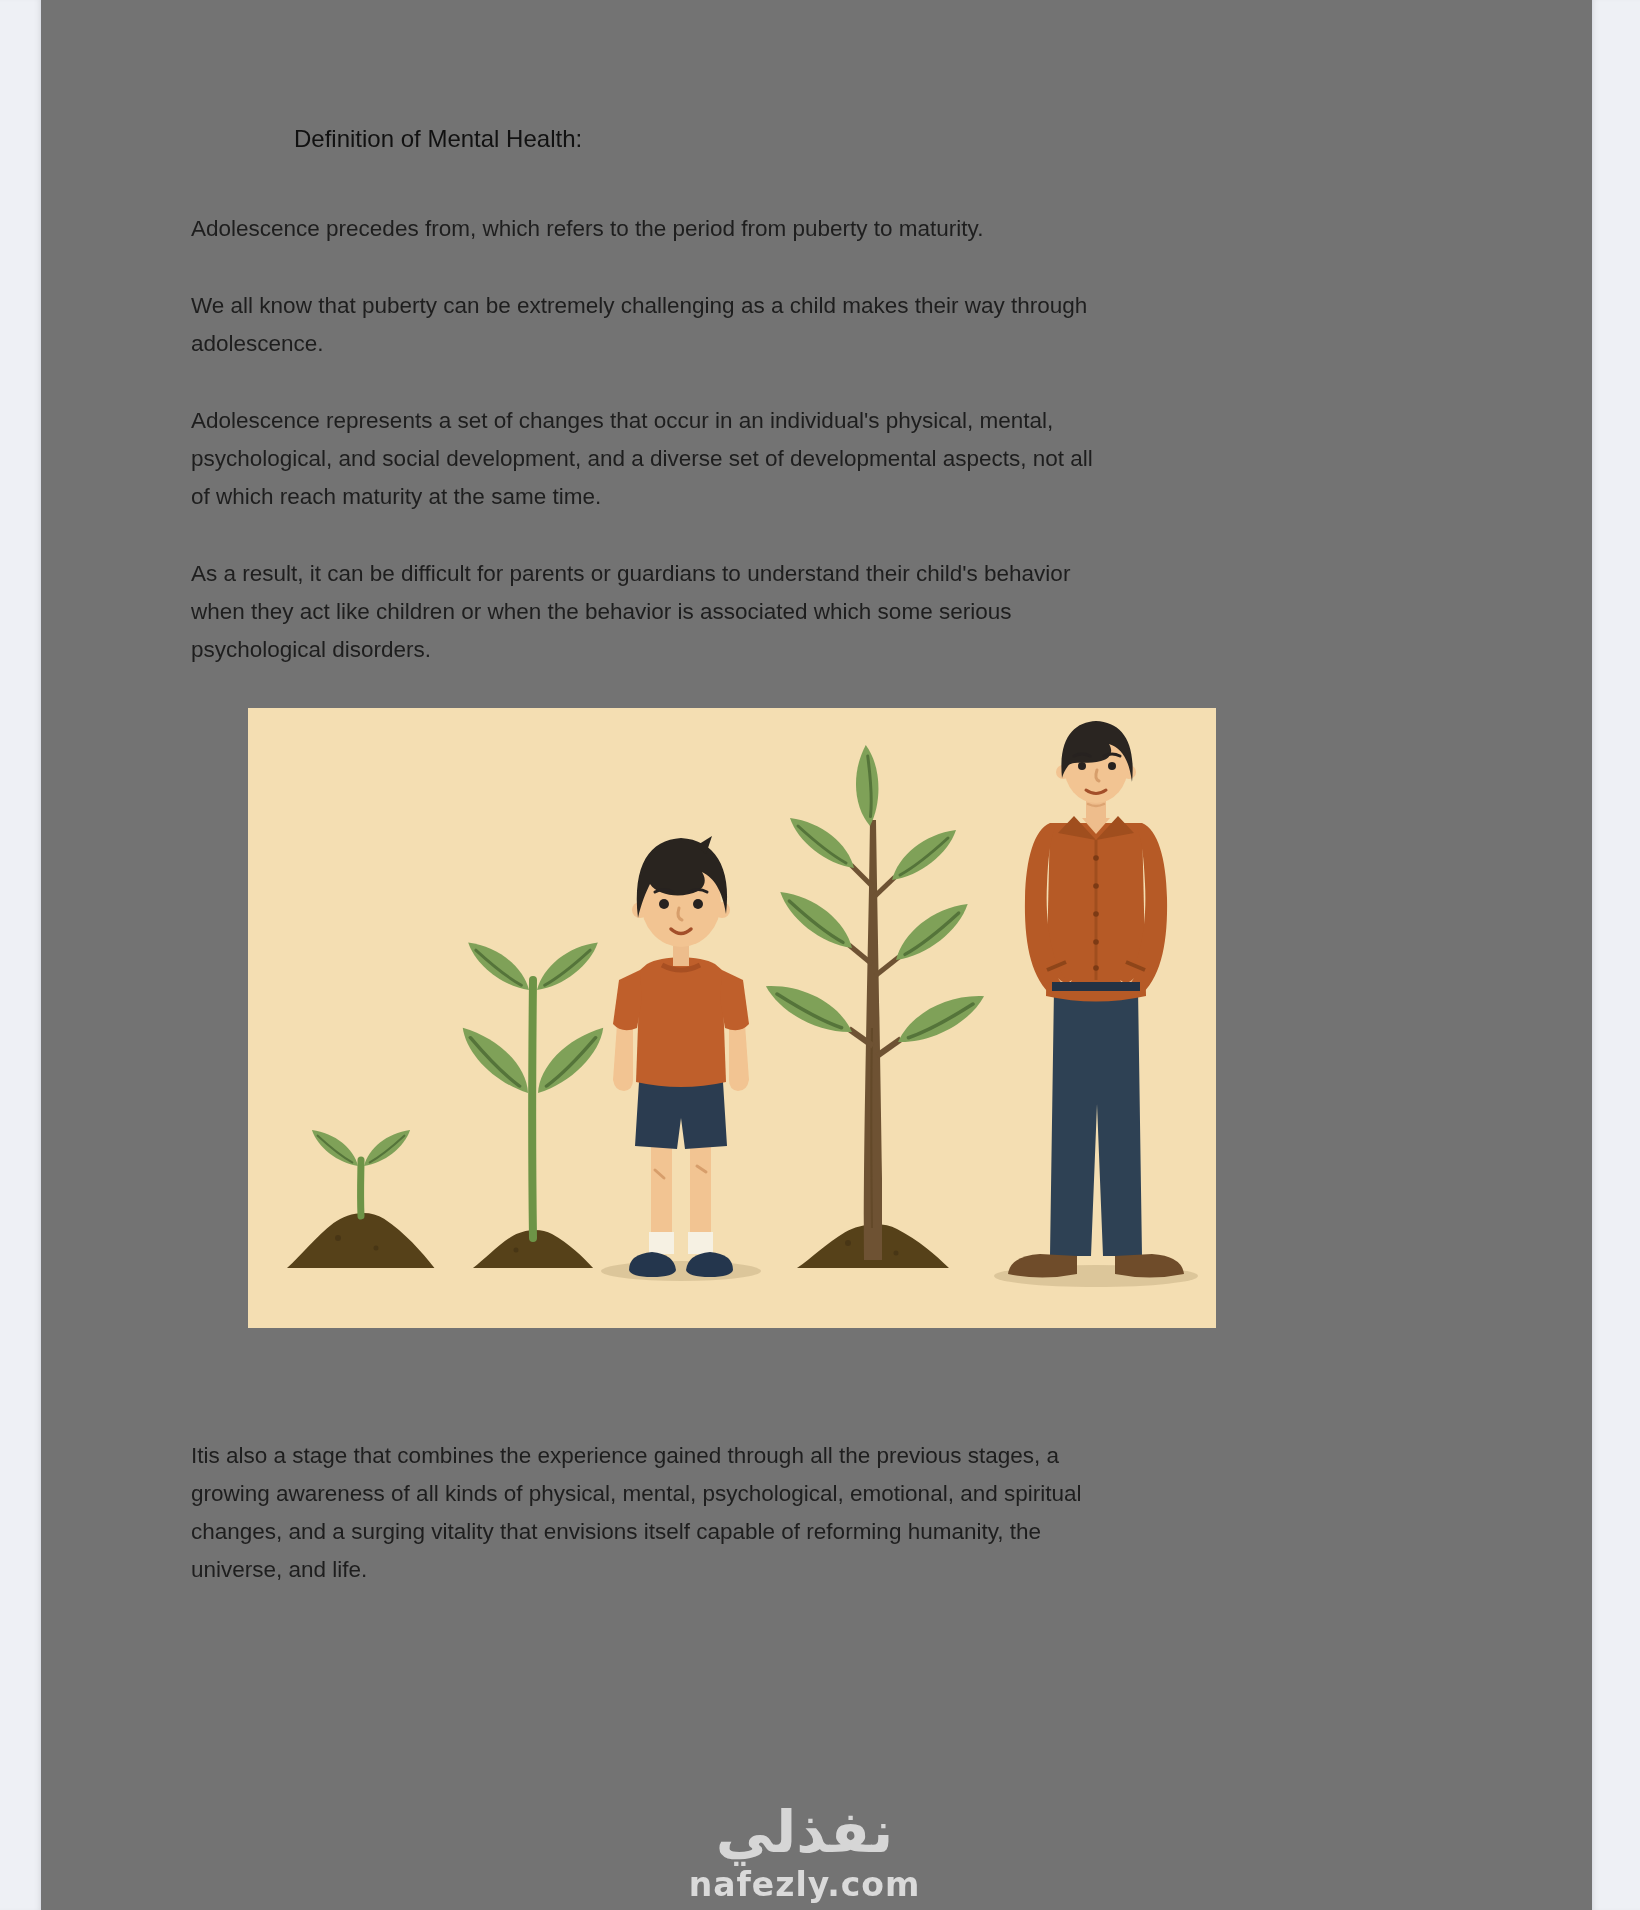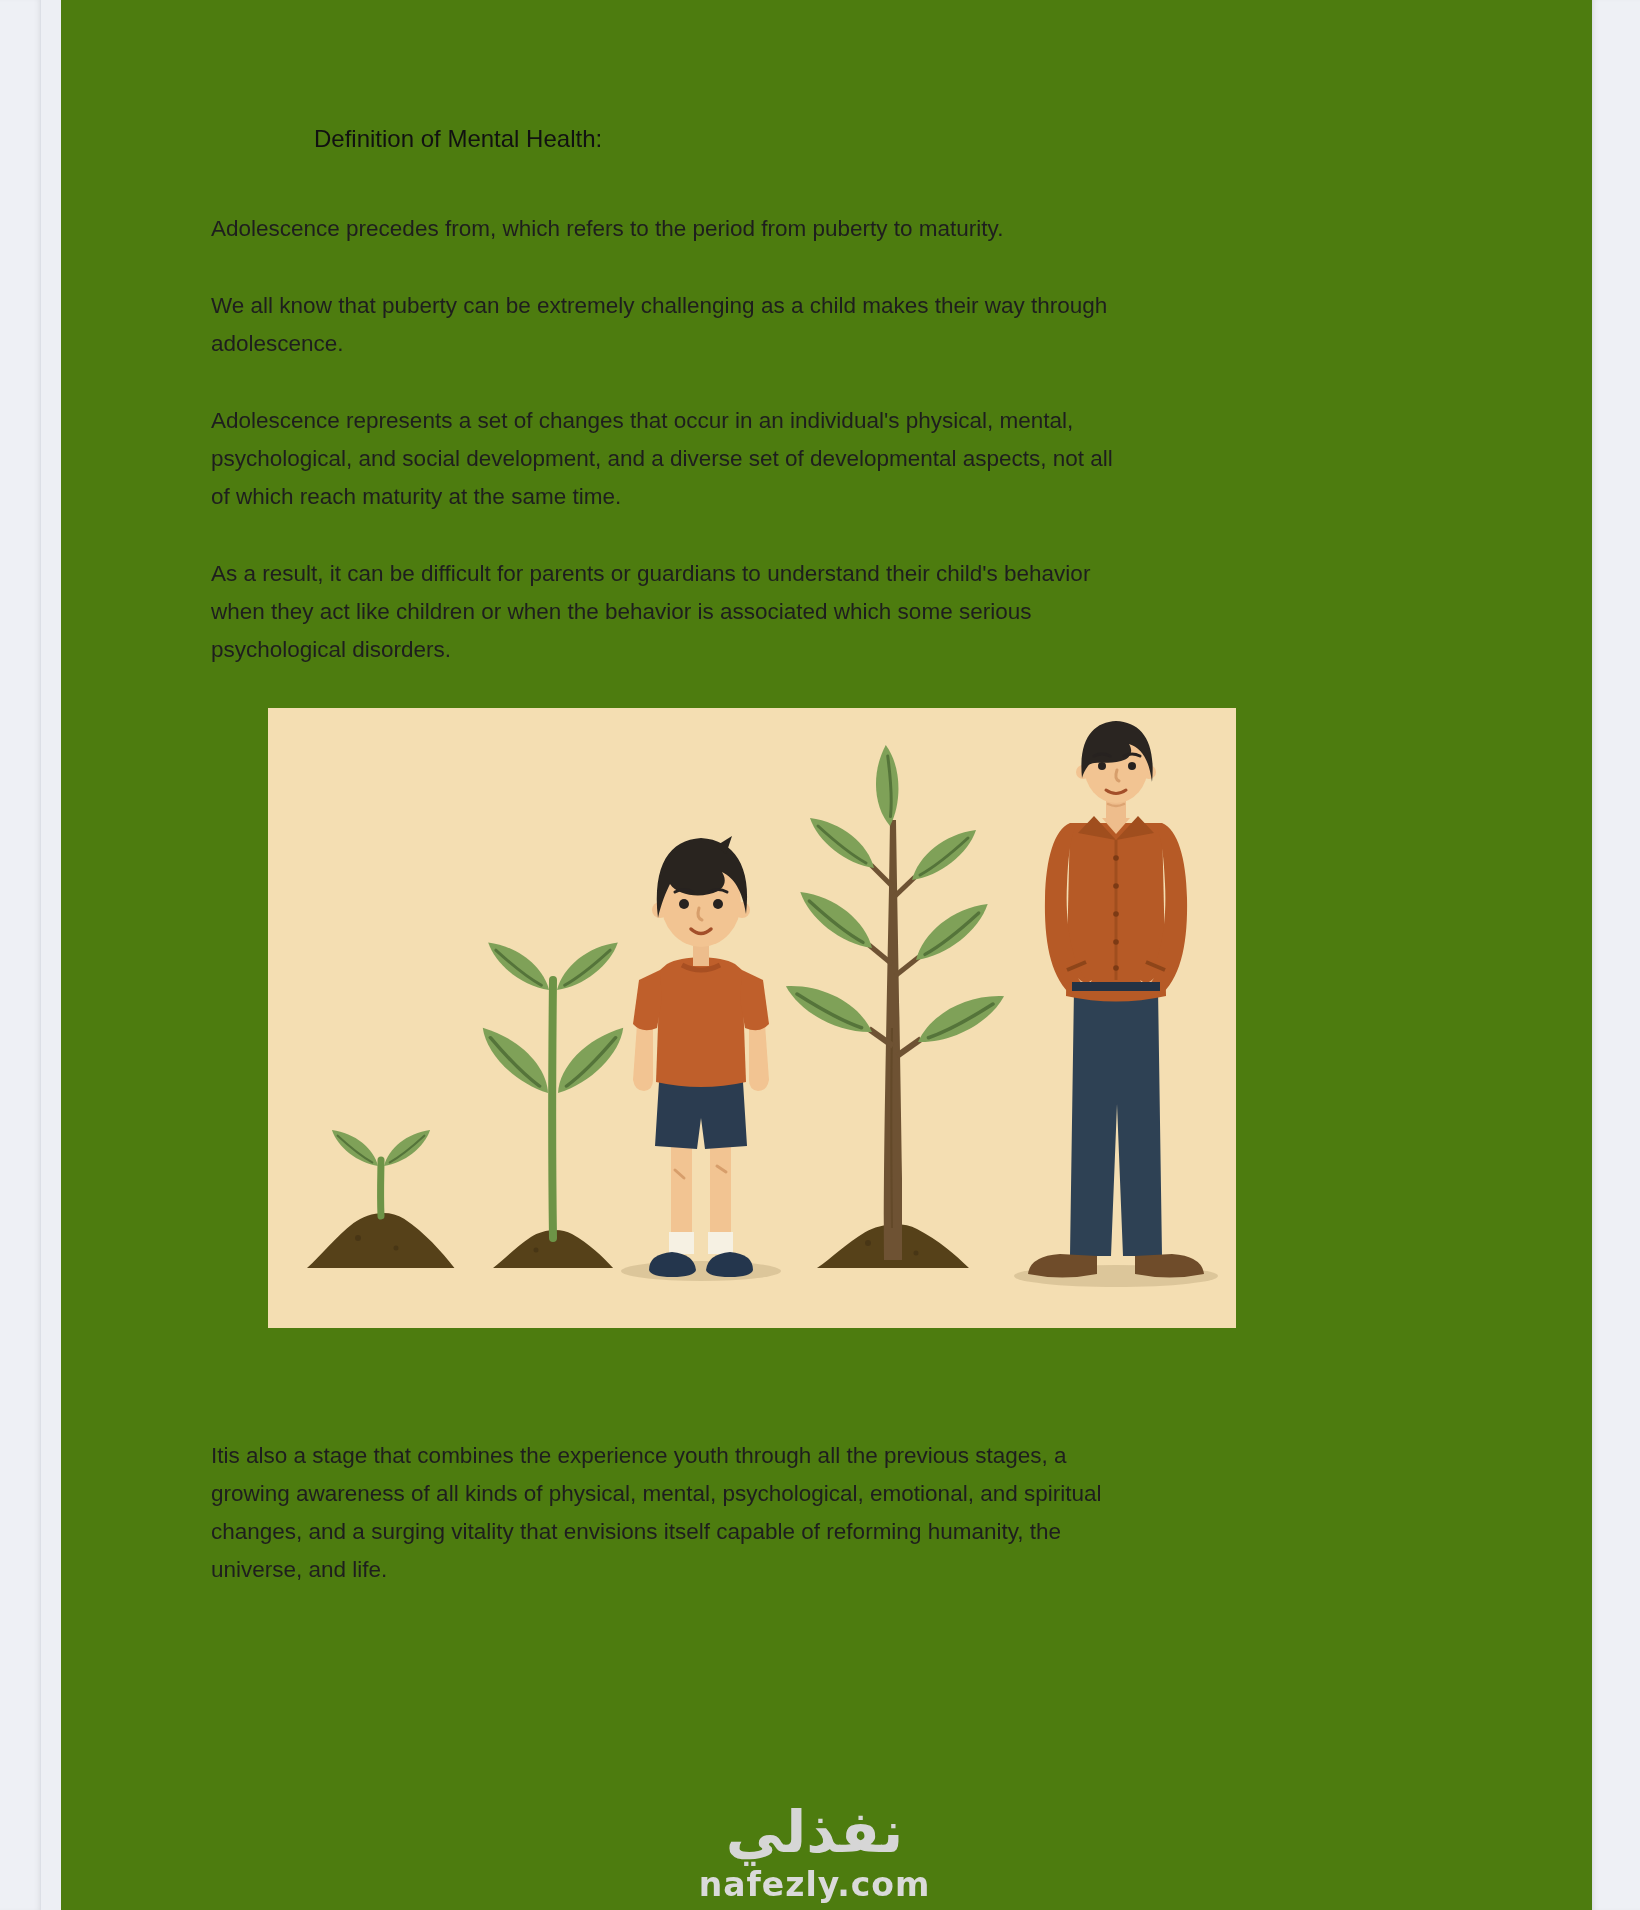--- a/index.html
+++ b/index.html
@@ -18,23 +18,22 @@
   }
   .gutter {
     background: #eef0f5;
     height: 100%;
   }
   .gutter.left  { width: 40px; border-right: 1px solid #dcdfe6; box-shadow: inset -4px 0 6px -4px rgba(0,0,0,0.10); }
   .gutter.right { width: 47px; border-left: 1px solid #dcdfe6; box-shadow: inset 4px 0 6px -4px rgba(0,0,0,0.10); }
   .page {
     position: relative;
     flex: 1;
-    background: #4d7c0f;
+    background: #737373;
     height: 100%;
-    margin-left: 20px;
   }
   .doc {
     position: absolute;
     left: 150px;
     top: 120px;
     width: 1240px;
     font-size: 22.5px;
     line-height: 38px;
     color: #1e1e1e;
     z-index: 2;
@@ -213,21 +212,21 @@
           <circle cx="834" cy="58" r="4" fill="#272220"></circle>
           <circle cx="864" cy="58" r="4" fill="#272220"></circle>
           <path d="M826 48 Q834 44 842 48" stroke="#272220" stroke-width="3" fill="none" stroke-linecap="round"></path>
           <path d="M856 48 Q864 44 872 48" stroke="#272220" stroke-width="3" fill="none" stroke-linecap="round"></path>
           <path d="M849 62 Q846 71 851 73" stroke="#d79e6b" stroke-width="3" fill="none" stroke-linecap="round"></path>
           <path d="M838 82 Q848 89 858 82" stroke="#a34f2a" stroke-width="3" fill="none" stroke-linecap="round"></path>
           <path d="M840 96 Q848 100 856 96" stroke="#d79e6b" stroke-width="2.5" fill="none" stroke-linecap="round" opacity="0.8"></path>
         </g>
       </svg>
 
-      <p class="para">Itis also a stage that combines the experience youth through all the previous stages, a
+      <p class="para">Itis also a stage that combines the experience gained through all the previous stages, a
 growing awareness of all kinds of physical, mental, psychological, emotional, and spiritual
 changes, and a surging vitality that envisions itself capable of reforming humanity, the
 universe, and life.</p>
     </div>
 
     <div class="watermark">
       <div class="wm-logo">نفذلي</div>
       <div class="wm-site">nafezly.com</div>
     </div>
   </div>

